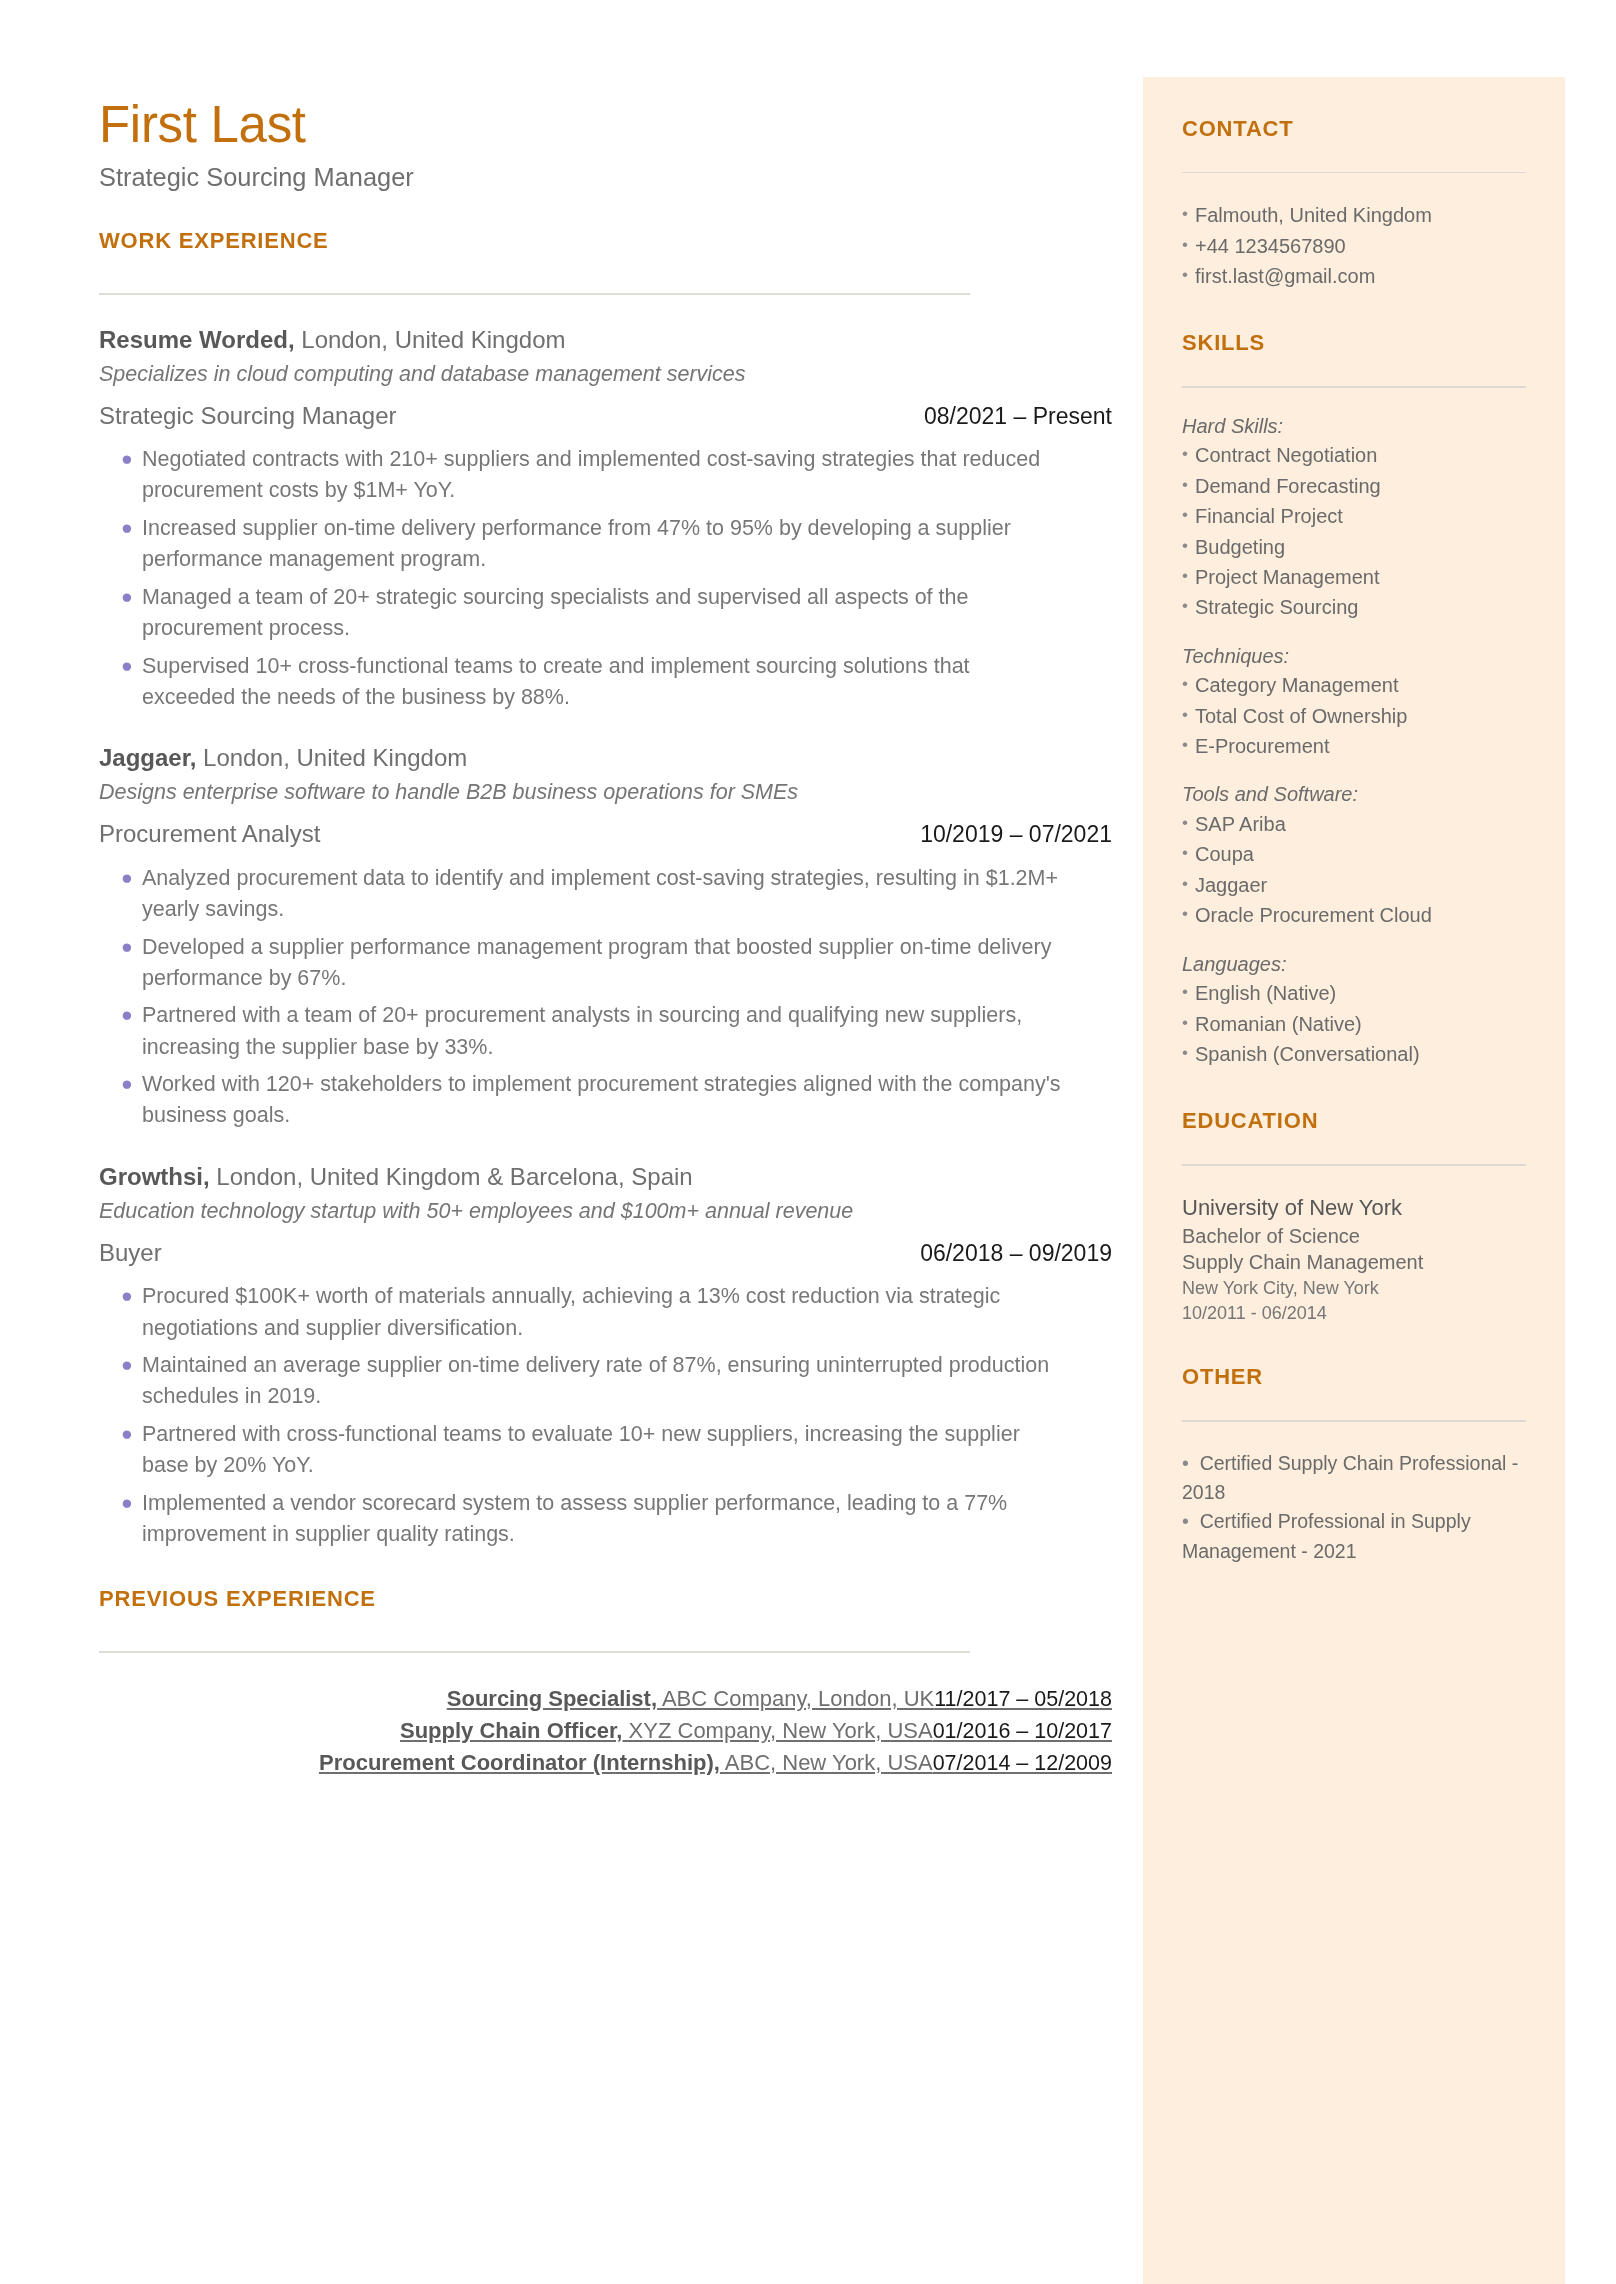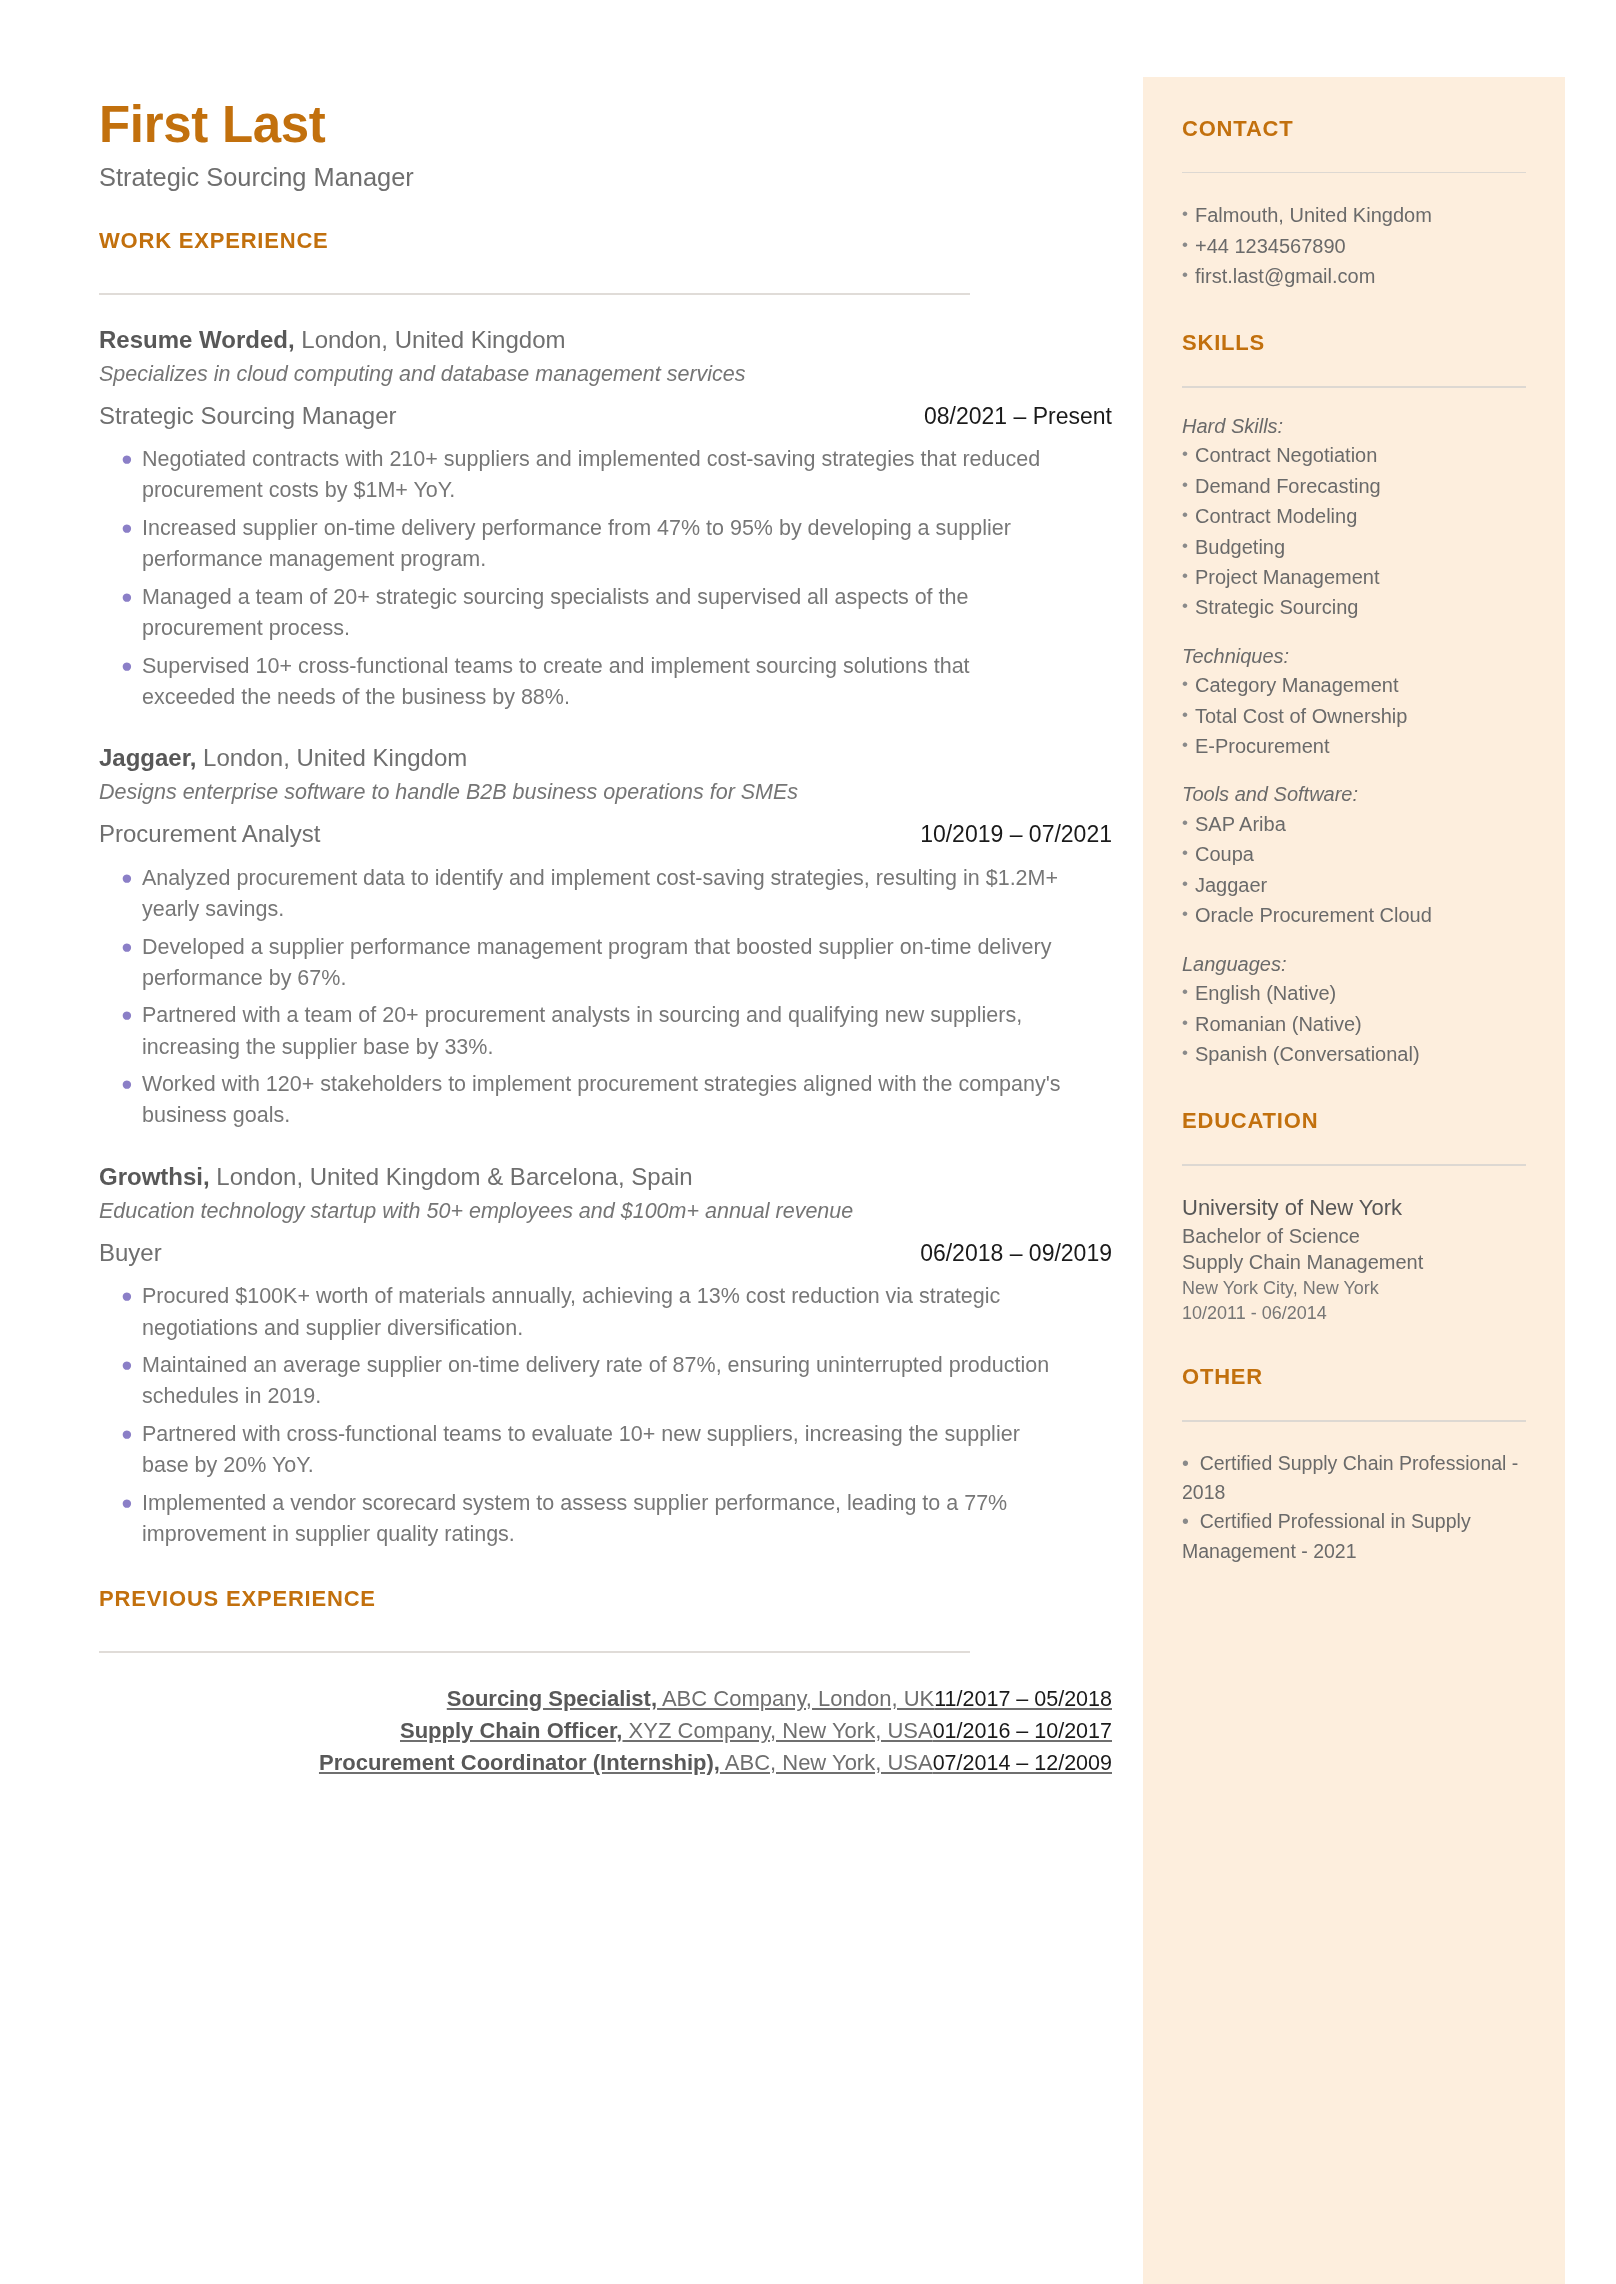--- a/index.html
+++ b/index.html
@@ -79,21 +79,21 @@
   .other-li .dot { color:#8a8a8a; }
 
   
   #main {
     position:absolute;
     left:99px; top:98px;
     width:1016px;
   }
   #name {
     font-size:51px;
-    font-weight:bold;
+    font-weight:normal;
     color:#c2700d;
     letter-spacing:-0.3px;
     line-height:1.05;
   }
   #role {
     font-size:25.4px;
     color:#6f6f6f;
     margin-top:11.7px;
   }
   .sec-head {
@@ -202,21 +202,21 @@
       <div class="side-li">
         <span class="dot">•</span>
         <span class="txt">Contract Negotiation</span>
       </div>
       <div class="side-li">
         <span class="dot">•</span>
         <span class="txt">Demand Forecasting</span>
       </div>
       <div class="side-li">
         <span class="dot">•</span>
-        <span class="txt">Contract Modeling</span>
+        <span class="txt">Financial Project</span>
       </div>
       <div class="side-li">
         <span class="dot">•</span>
         <span class="txt">Budgeting</span>
       </div>
       <div class="side-li">
         <span class="dot">•</span>
         <span class="txt">Project Management</span>
       </div>
       <div class="side-li">

